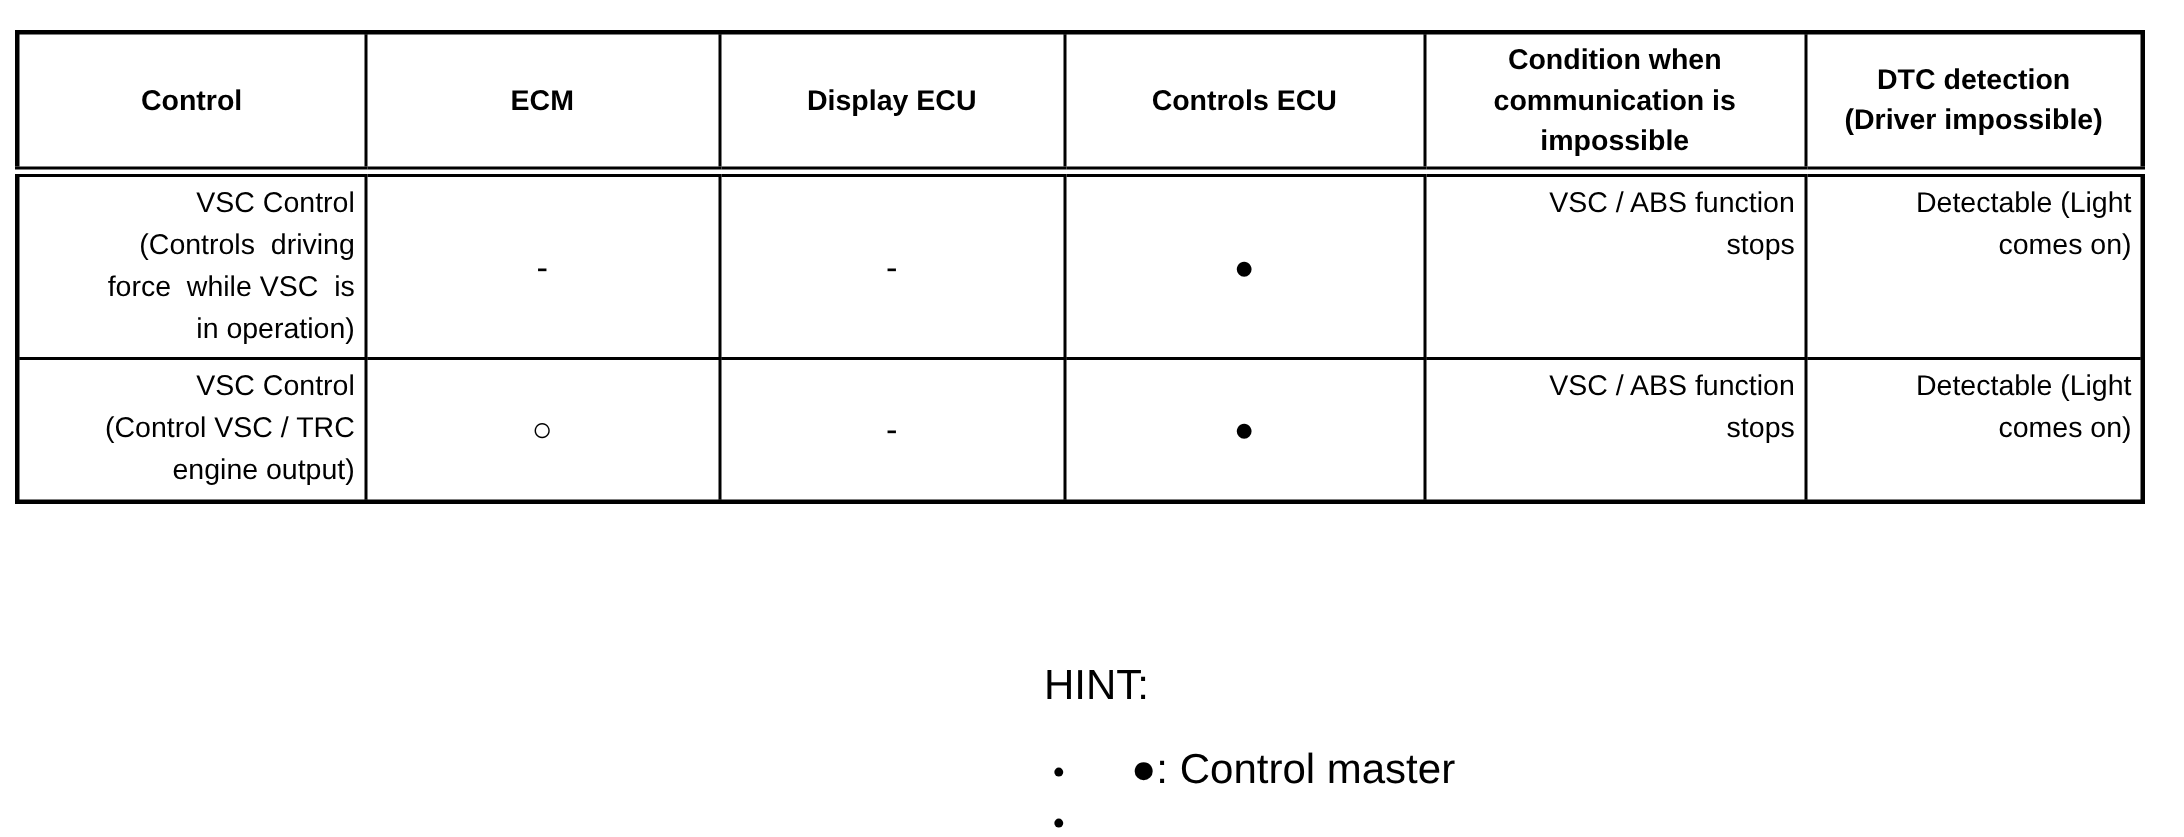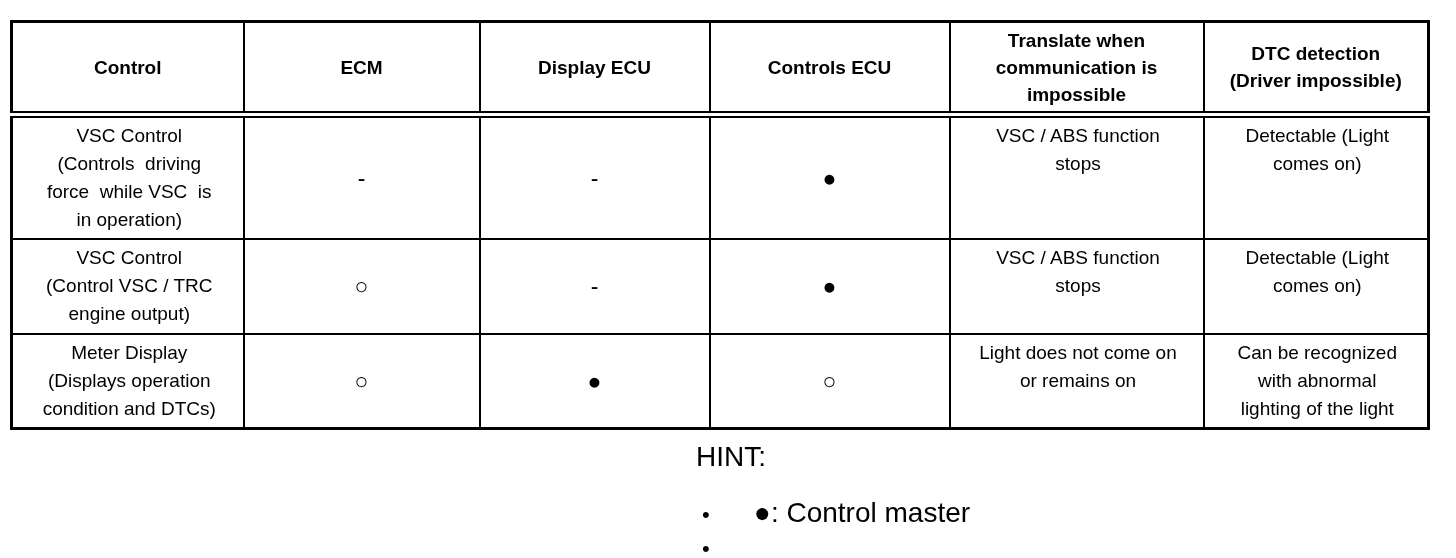--- a/index.html
+++ b/index.html
@@ -31,21 +31,21 @@
     font-weight: bold;
     line-height: 27px;
     text-align: center;
     vertical-align: middle;
     white-space: pre-wrap;
     padding: 2px 4px;
   }
   .ecu-table td.c-text {
     font-size: 19px;
     line-height: 28px;
-    text-align: center;
+    text-align: right;
     vertical-align: top;
     white-space: pre-wrap;
     padding: 4px 6px 4px 9px;
   }
   .ecu-table td.c-sym {
     font-size: 23px;
     text-align: center;
     vertical-align: middle;
     padding: 0;
   }
@@ -78,21 +78,21 @@
       <col style="width:240px">
       <col style="width:254px">
       <col style="width:225px">
     </colgroup>
     <thead>
       <tr class="row-header">
         <th>Control</th>
         <th>ECM</th>
         <th>Display ECU</th>
         <th>Controls ECU</th>
-        <th>Translate when
+        <th>Condition when
 communication is
 impossible</th>
         <th>DTC detection
 (Driver impossible)</th>
       </tr>
     </thead>
     <tbody>
       <tr class="row-1">
         <td class="c-text">VSC Control
 (Controls  driving
@@ -111,33 +111,20 @@
 (Control VSC / TRC
 engine output)</td>
         <td class="c-sym">○</td>
         <td class="c-sym">-</td>
         <td class="c-sym">●</td>
         <td class="c-text">VSC / ABS function
 stops</td>
         <td class="c-text">Detectable (Light
 comes on)</td>
       </tr>
-      <tr class="row-3">
-        <td class="c-text">Meter Display
-(Displays operation
-condition and DTCs)</td>
-        <td class="c-sym">○</td>
-        <td class="c-sym">●</td>
-        <td class="c-sym">○</td>
-        <td class="c-text">Light does not come on
-or remains on</td>
-        <td class="c-text">Can be recognized
-with abnormal
-lighting of the light</td>
-      </tr>
     </tbody>
   </table>
 
   <div class="hint">
     <span class="hint-title">HINT:</span>
     <div class="hint-item">
       <span class="hint-bullet">•</span>
       <span class="hint-text">●: Control master</span>
     </div>
     <div class="hint-item">

